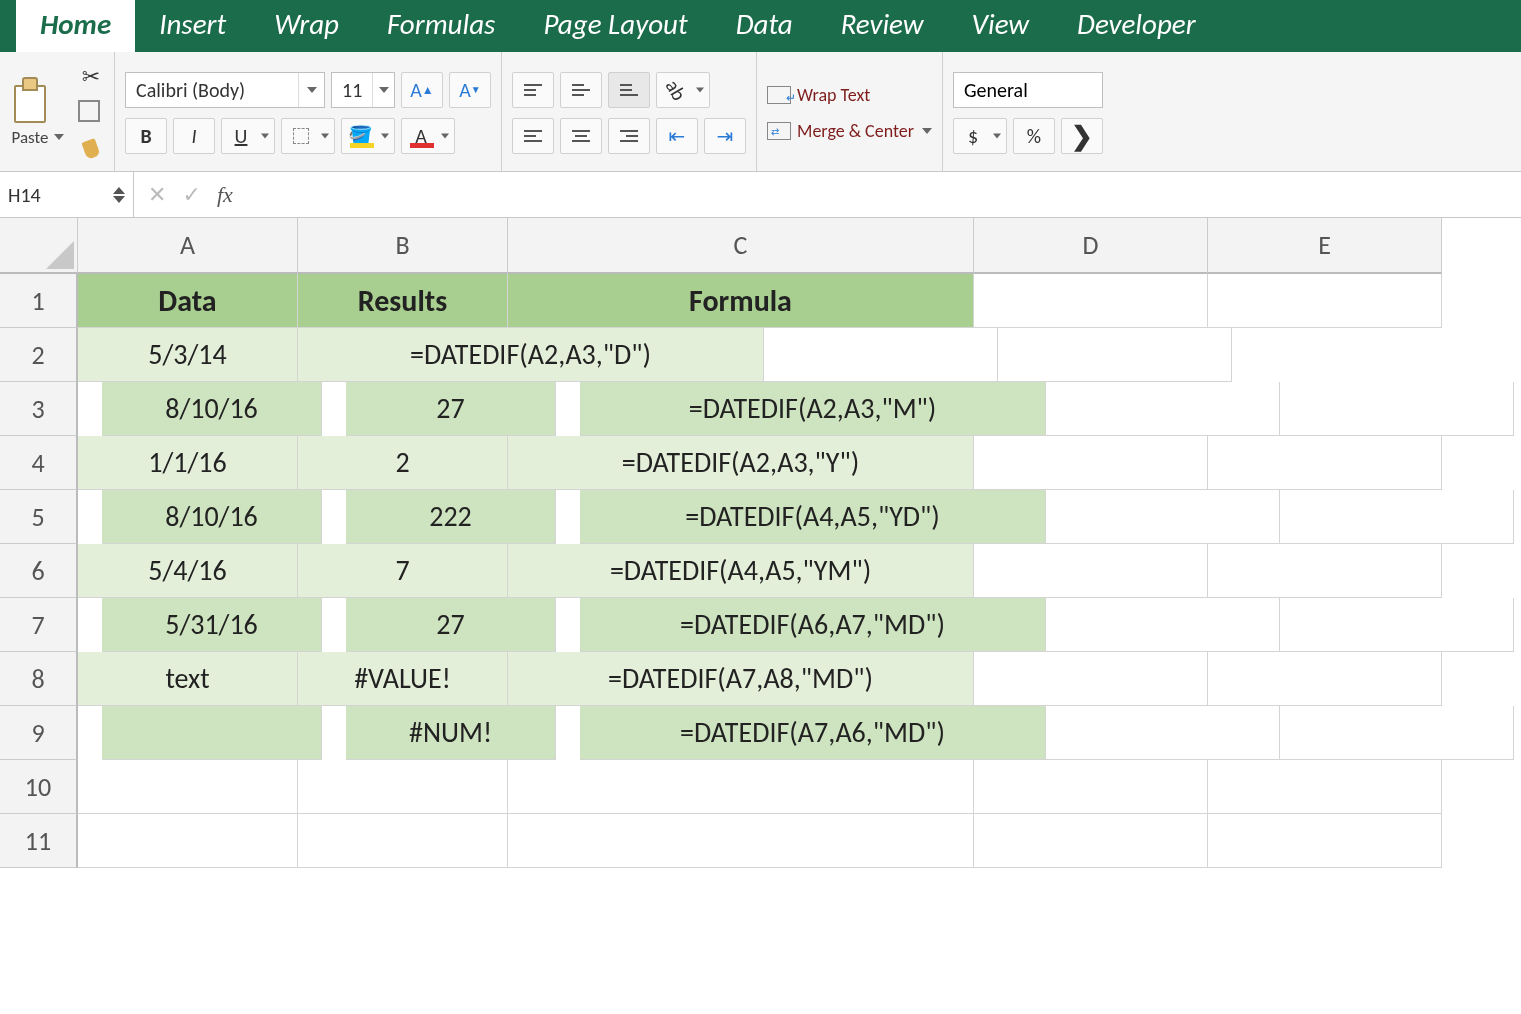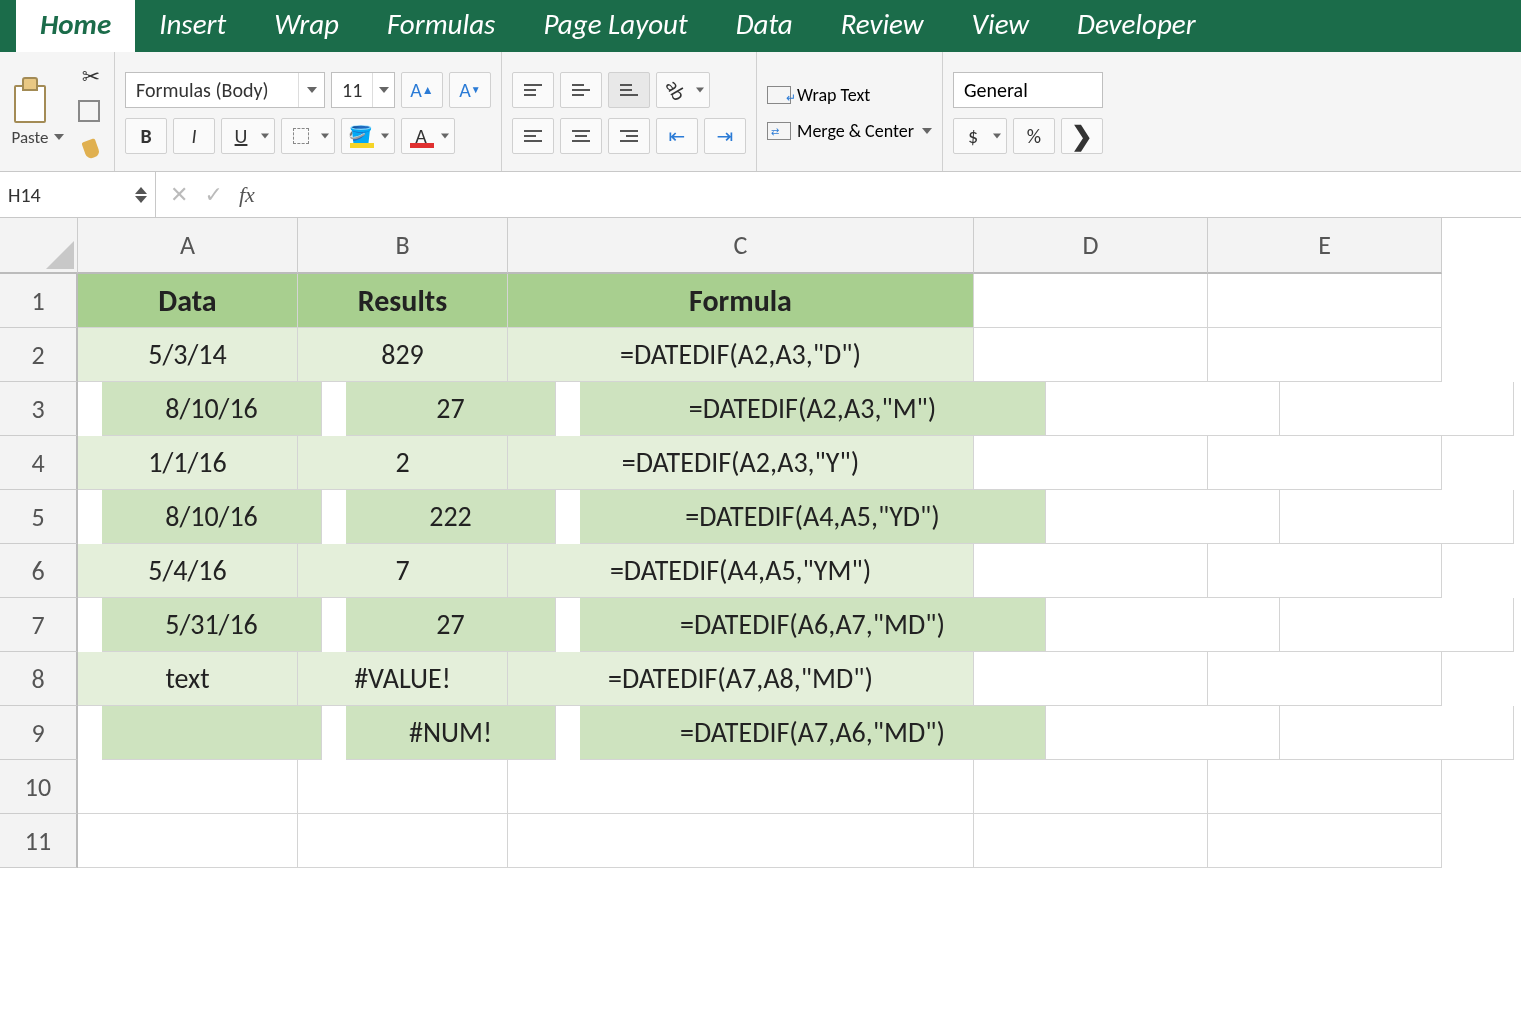--- a/index.html
+++ b/index.html
@@ -78,29 +78,29 @@
   }
   .sq-btn.split{padding-right:14px;position:relative;width:54px;}
   .sq-btn.split::after{content:"";position:absolute;right:5px;top:50%;transform:translateY(-50%);
     width:0;height:0;border-left:4px solid transparent;border-right:4px solid transparent;border-top:5px solid #666;}
   .font-underline-bar{position:absolute;left:8px;right:20px;bottom:5px;height:5px;background:#e03030;}
   .font-fill-bar{position:absolute;left:8px;right:20px;bottom:5px;height:5px;background:#f5d427;}
   .align-ic{display:flex;flex-direction:column;gap:3px;}
   .align-ic div{width:18px;height:2px;background:#555;}
   .align-ic.v div{width:18px;}
   .align-ic.v .m{width:12px}
-  .wrap-label,.merge-label{font-size:18px;color:#000000;margin-left:6px;}
+  .wrap-label,.merge-label{font-size:18px;color:#7f1d1d;margin-left:6px;}
   .num-box{background:#fff;border:1px solid #bfbfbf;height:36px;width:150px;display:flex;align-items:center;padding:0 10px;font-size:20px;}
 
   
   .fbar{
     height:46px;border-bottom:1px solid #c8c8c8;display:flex;align-items:center;background:#fff;
   }
   .name-box{
-    width:156px;height:100%;border-right:1px solid #c8c8c8;display:flex;align-items:center;
+    width:134px;height:100%;border-right:1px solid #c8c8c8;display:flex;align-items:center;
     padding:0 8px;font-size:20px;color:#333;position:relative;
   }
   .name-spin{display:flex;flex-direction:column;margin-left:auto;gap:2px;}
   .name-spin div{width:0;height:0;border-left:6px solid transparent;border-right:6px solid transparent;}
   .name-spin .up{border-bottom:7px solid #555;}
   .name-spin .dn{border-top:7px solid #555;}
   .fb-btns{display:flex;align-items:center;gap:16px;padding:0 14px;color:#bbb;font-size:22px;}
   .fb-fx{font-style:italic;font-family:"Times New Roman",serif;font-size:22px;color:#555;}
   .fb-input{flex:1;height:100%;border:none;outline:none;font-size:20px;padding:0 6px;}
 
@@ -180,21 +180,21 @@
         <div class="mini-btn">
             <div class="brush"></div>
           </div>
       </div>
     </div>
   </div>
 
   <div class="group">
     <div class="group-row" style="margin-bottom:10px;">
       <div class="font-box">
-        <span>Formulas (Body)</span>
+        <span>Calibri (Body)</span>
         <div class="dd-btn">
             <div class="caret-down"></div>
           </div>
       </div>
       <div class="size-box">
         <span>11</span>
         <div class="dd-btn">
             <div class="caret-down"></div>
           </div>
       </div>
@@ -352,21 +352,20 @@
         <div class="rowhdr">1</div>
         <div class="cell cA band-hdr hdrcell">Data</div>
         <div class="cell cB band-hdr hdrcell">Results</div>
         <div class="cell cC band-hdr hdrcell">Formula</div>
         <div class="cell cD"></div>
         <div class="cell cE"></div>
       </div>
       <div class="row">
         <div class="rowhdr">2</div>
         <div class="cell cA band-lt">5/3/14</div>
-        <div class="cell cB band-lt">829</div>
         <div class="cell cC band-lt">=DATEDIF(A2,A3,"D")</div>
         <div class="cell cD"></div>
         <div class="cell cE"></div>
       </div>
       <div class="row">
         <div class="rowhdr">3</div>
         <div class="cell cA band-md">8/10/16</div>
         <div class="cell cB band-md">27</div>
         <div class="cell cC band-md">=DATEDIF(A2,A3,"M")</div>
         <div class="cell cD"></div>

